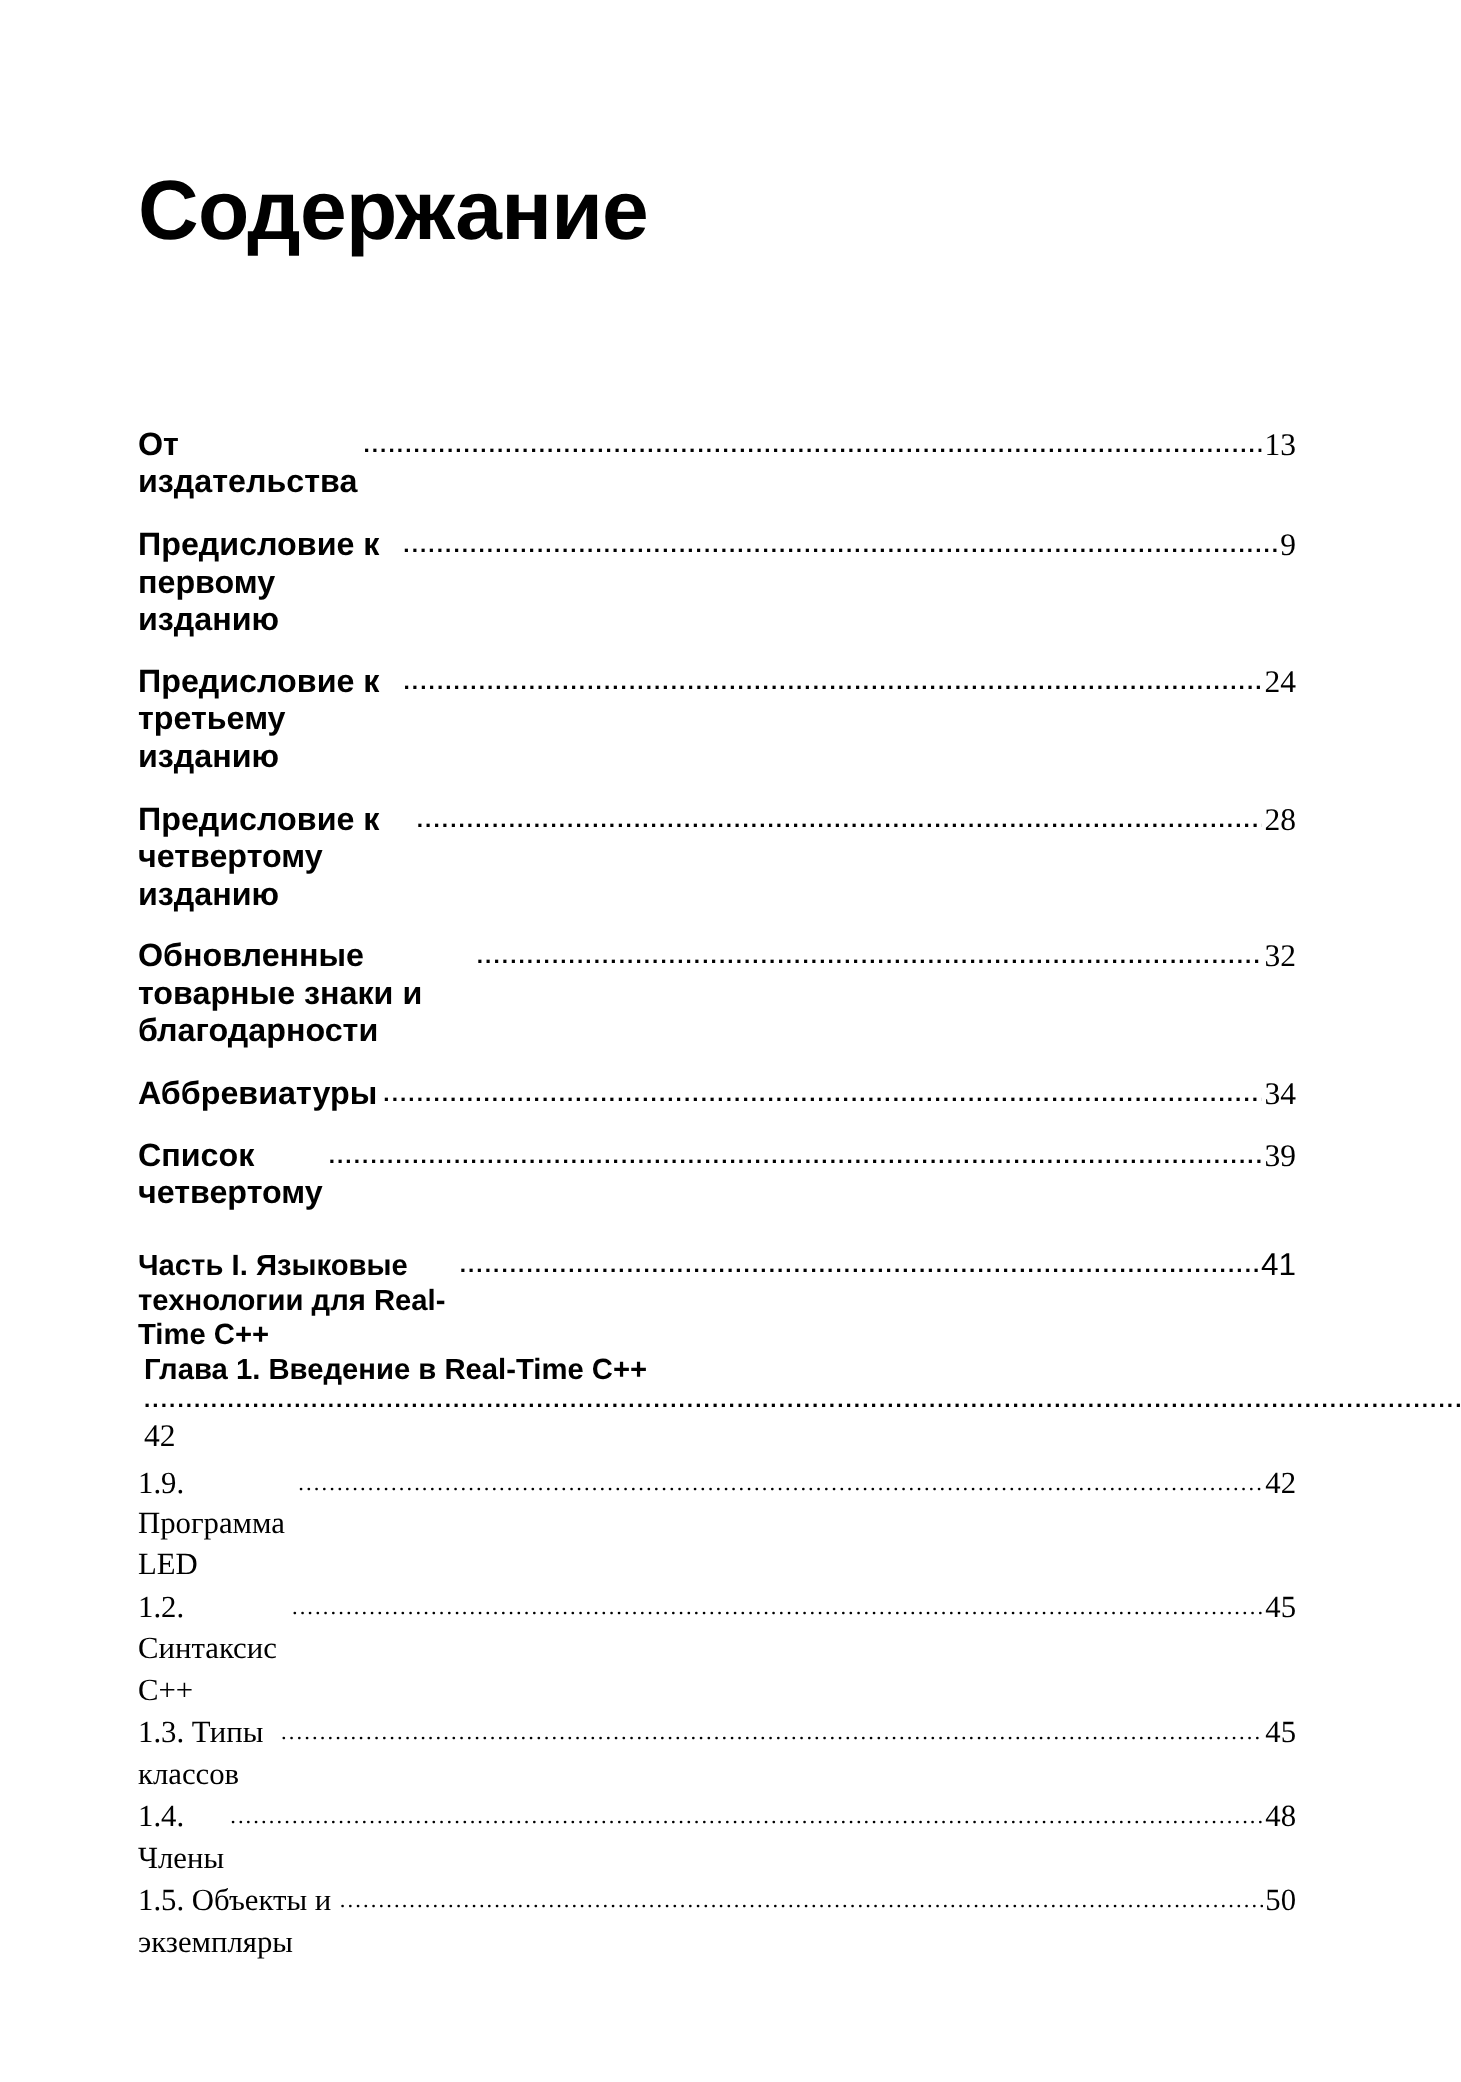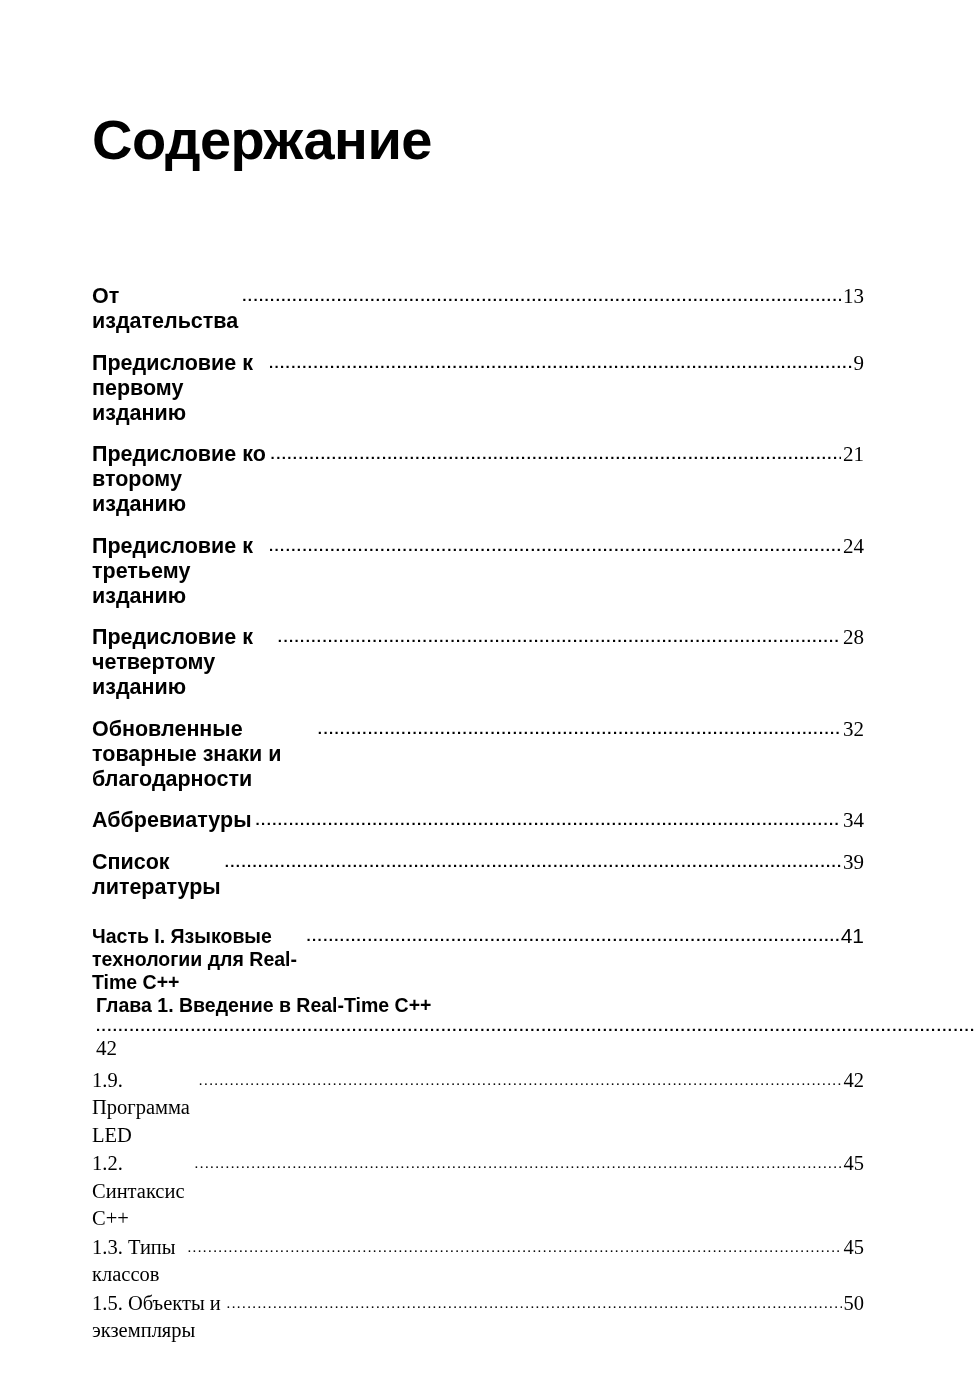--- a/index.html
+++ b/index.html
@@ -133,25 +133,20 @@
         <span class="toc-dots"></span>
         <span class="toc-page">13</span>
       </div>
 
       <div class="toc-row">
         <span class="toc-label">Предисловие к первому изданию</span>
         <span class="toc-dots"></span>
         <span class="toc-page">9</span>
       </div>
 
-      <div class="toc-row">
-        <span class="toc-label">Предисловие ко второму изданию</span>
-        <span class="toc-dots"></span>
-        <span class="toc-page">21</span>
-      </div>
 
       <div class="toc-row">
         <span class="toc-label">Предисловие к третьему изданию</span>
         <span class="toc-dots"></span>
         <span class="toc-page">24</span>
       </div>
 
       <div class="toc-row">
         <span class="toc-label">Предисловие к четвертому изданию</span>
         <span class="toc-dots"></span>
@@ -164,21 +159,21 @@
         <span class="toc-page">32</span>
       </div>
 
       <div class="toc-row">
         <span class="toc-label">Аббревиатуры</span>
         <span class="toc-dots"></span>
         <span class="toc-page">34</span>
       </div>
 
       <div class="toc-row">
-        <span class="toc-label">Список литературы</span>
+        <span class="toc-label">Список четвертому</span>
         <span class="toc-dots"></span>
         <span class="toc-page">39</span>
       </div>
 
     </div>
 
     <div class="part">
       <div class="toc-row">
         <span class="toc-label">Часть I. Языковые технологии для Real-Time C++</span>
         <span class="toc-dots"></span>
@@ -207,20 +202,25 @@
         <span class="toc-dots"></span>
         <span class="toc-page">45</span>
       </div>
 
       <div class="toc-row">
         <span class="toc-label">1.3. Типы классов</span>
         <span class="toc-dots"></span>
         <span class="toc-page">45</span>
       </div>
 
+      <div class="toc-row">
+        <span class="toc-label">1.4. Члены</span>
+        <span class="toc-dots"></span>
+        <span class="toc-page">48</span>
+      </div>
 
       <div class="toc-row">
         <span class="toc-label">1.5. Объекты и экземпляры</span>
         <span class="toc-dots"></span>
         <span class="toc-page">50</span>
       </div>
 
     </div>
 
   </div>

